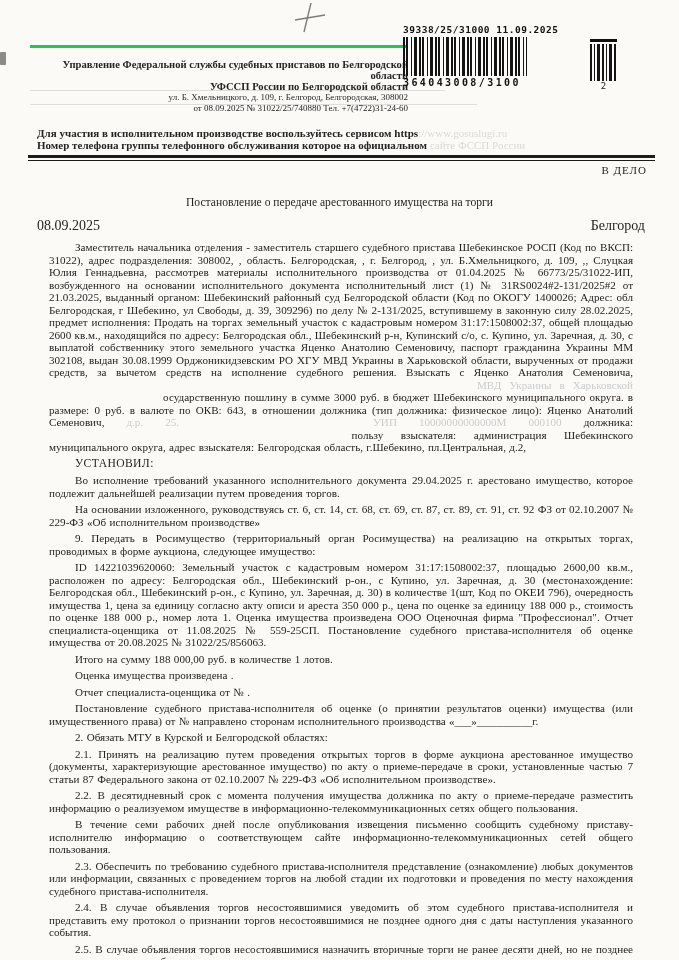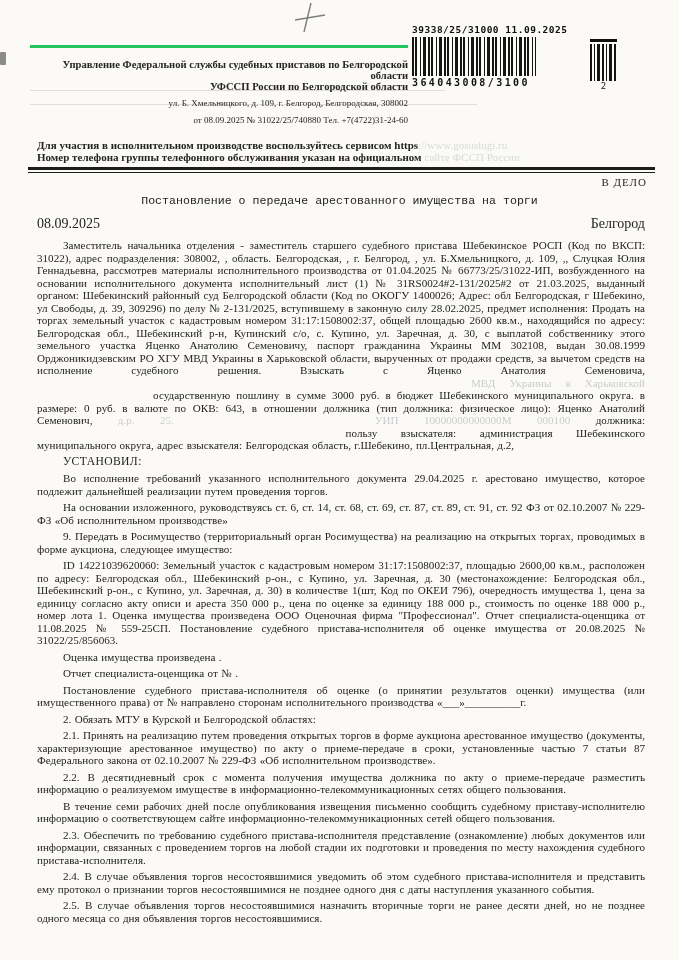--- a/index.html
+++ b/index.html
@@ -7,50 +7,50 @@
     position:relative; width:679px; height:960px; margin:0 auto;
     background:#fbfaf7; overflow:hidden;
     font-family:"Liberation Serif", serif; color:#242424;
   }
   
   .reg-cross { position:absolute; left:294px; top:2px; }
   
   .edge-mark { position:absolute; left:0; top:52px; width:6px; height:13px; background:#303030; opacity:.55; border-radius:1px; }
 
   
-  .stamp-block { position:absolute; left:412px; top:24px; }
+  .stamp-block { position:absolute; left:403px; top:24px; }
   .reg-number { font-family:"DejaVu Sans Mono", monospace; font-weight:bold; font-size:9.5px; letter-spacing:.5px; white-space:nowrap; color:#111; }
   .barcode-main { width:124px; height:39px; margin-top:2px;
     background:repeating-linear-gradient(90deg,#141414 0 2px,transparent 2px 3px,#141414 3px 5px,transparent 5px 8px,#141414 8px 9px,transparent 9px 11px,#141414 11px 14px,transparent 14px 16px); }
   .barcode-label { font-family:"DejaVu Sans Mono", monospace; font-weight:bold; font-size:10px; letter-spacing:2.4px; margin-top:1px; white-space:nowrap; color:#111; }
   .stamp-small { position:absolute; left:590px; top:39px; width:27px; border-top:3px solid #101010; padding-top:2px; text-align:center; }
   .barcode-small { height:37px; background:repeating-linear-gradient(90deg,#141414 0 2px,transparent 2px 4px,#141414 4px 5px,transparent 5px 7px,#141414 7px 10px,transparent 10px 12px); }
   .stamp-small .num { font-family:"DejaVu Sans Mono", monospace; font-size:9px; color:#222; line-height:10px; }
 
   
   .letterhead { margin:45px 0 0 30px; width:378px; text-align:right; border-top:3px solid #22c55e; padding-top:12px; }
   .org { font-weight:bold; font-size:10.6px; line-height:10.8px; }
-  .addr { font-size:9px; line-height:9.2px; margin-top:7px; }
+  .addr { font-size:9px; line-height:9.2px; margin-top:1px; }
 
   .faint-rule { position:absolute; left:30px; height:1px; background:rgba(40,40,40,.13); }
   .faint-rule.r1 { top:90px; width:415px; }
   .faint-rule.r2 { top:104px; width:447px; }
 
   .notices { margin:14px 0 0 37px; font-weight:bold; font-size:11px; }
   .notice { line-height:12.4px; white-space:nowrap; }
   .faded-notice { color:#97a09a; opacity:.35; filter:blur(.6px); font-weight:normal; }
 
   .double-rule { margin:3px 0 0 28px; width:627px; border-top:3px solid #1c1c1c; border-bottom:1.3px solid #1c1c1c; height:2.5px; }
   .case-mark { text-align:right; margin:3px 32px 0 0; font-size:11px; letter-spacing:1px; }
 
-  .doc-title { text-align:center; font-size:11.6px; margin-top:6px;font-family:Liberation Mono, monospace; }
+  .doc-title { text-align:center; font-size:11.6px; margin-top:20px; }
   .date-row { display:flex; justify-content:space-between; margin:9px 34px 0 37px; font-size:14px; }
 
   .body { margin:7px 34px 0 37px; text-align:justify; font-size:11.1px; line-height:12.5px; word-spacing:.6px; }
-  .body p { margin:0 0 4px; text-indent:26px; }
+  .body p { margin:0 12px 4px; text-indent:26px; }
   .section-heading { text-align:left; text-indent:0; margin:6px 0; font-size:11.6px; letter-spacing:.4px; }
   .faded { color:#8e959b; opacity:.45; filter:blur(.45px); }
   .smudge { display:inline-block; height:5px; }
 </style>
 </head>
 <body>
 
 <div class="page">
 
   <svg class="reg-cross" width="32" height="32" viewBox="0 0 32 32">
@@ -76,21 +76,21 @@
     <div class="org">УФССП России по Белгородской области</div>
     <div class="addr">ул. Б. Хмельницкого, д. 109, г. Белгород, Белгородская, 308002</div>
     <div class="addr">от 08.09.2025 № 31022/25/740880 Тел. +7(4722)31-24-60</div>
   </div>
 
   <div class="faint-rule r1"></div>
   <div class="faint-rule r2"></div>
 
   <div class="notices">
     <div class="notice"><span>Для участия в исполнительном производстве воспользуйтесь сервисом https</span><span class="faded-notice">://www.gosuslugi.ru</span></div>
-    <div class="notice"><span>Номер телефона группы телефонного обслуживания указан на официальном</span><span class="faded-notice"> сайте ФССП России</span></div>
+    <div class="notice"><span>Номер телефона группы телефонного обслуживания которое на официальном</span><span class="faded-notice"> сайте ФССП России</span></div>
   </div>
 
   <div class="double-rule"></div>
   <div class="case-mark">В ДЕЛО</div>
 
   <div class="doc-title">Постановление о передаче арестованного имущества на торги</div>
 
   <div class="date-row">
     <span>08.09.2025</span>
     <span>Белгород</span>
@@ -112,20 +112,21 @@
     </p>
 
     <p class="section-heading">УСТАНОВИЛ:</p>
 
     <p>Во исполнение требований указанного исполнительного документа 29.04.2025 г. арестовано имущество, которое подлежит дальнейшей реализации путем проведения торгов.</p>
     <p>На основании изложенного, руководствуясь ст. 6, ст. 14, ст. 68, ст. 69, ст. 87, ст. 89, ст. 91, ст. 92 ФЗ от 02.10.2007 № 229-ФЗ «Об исполнительном производстве»</p>
 
 
     <p>9. Передать в Росимущество (территориальный орган Росимущества) на реализацию на открытых торгах, проводимых в форме аукциона, следующее имущество:</p>
     <p>ID 14221039620060: Земельный участок с кадастровым номером 31:17:1508002:37, площадью 2600,00 кв.м., расположен по адресу: Белгородская обл., Шебекинский р-он., с Купино, ул. Заречная, д. 30 (местонахождение: Белгородская обл., Шебекинский р-он., с Купино, ул. Заречная, д. 30) в количестве 1(шт, Код по ОКЕИ 796), очередность имущества 1, цена за единицу согласно акту описи и ареста 350 000 р., цена по оценке за единицу 188 000 р., стоимость по оценке 188 000 р., номер лота 1. Оценка имущества произведена ООО Оценочная фирма "Профессионал". Отчет специалиста-оценщика от 11.08.2025 № 559-25СП. Постановление судебного пристава-исполнителя об оценке имущества от 20.08.2025 № 31022/25/856063.</p>
+    <p>Итого на сумму 188 000,00 руб. в количестве 1 лотов.</p>
     <p>Оценка имущества произведена .</p>
     <p>Отчет специалиста-оценщика от № .</p>
     <p>Постановление судебного пристава-исполнителя об оценке (о принятии результатов оценки) имущества (или имущественного права) от № направлено сторонам исполнительного производства «___»__________г.</p>
     <p>2. Обязать МТУ в Курской и Белгородской областях:</p>
     <p>2.1. Принять на реализацию путем проведения открытых торгов в форме аукциона арестованное имущество (документы, характеризующие арестованное имущество) по акту о приеме-передаче в сроки, установленные частью 7 статьи 87 Федерального закона от 02.10.2007 № 229-ФЗ «Об исполнительном производстве».</p>
     <p>2.2. В десятидневный срок с момента получения имущества должника по акту о приеме-передаче разместить информацию о реализуемом имуществе в информационно-телекоммуникационных сетях общего пользования.</p>
     <p>В течение семи рабочих дней после опубликования извещения письменно сообщить судебному приставу-исполнителю информацию о соответствующем сайте информационно-телекоммуникационных сетей общего пользования.</p>
     <p>2.3. Обеспечить по требованию судебного пристава-исполнителя представление (ознакомление) любых документов или информации, связанных с проведением торгов на любой стадии их подготовки и проведения по месту нахождения судебного пристава-исполнителя.</p>
     <p>2.4. В случае объявления торгов несостоявшимися уведомить об этом судебного пристава-исполнителя и представить ему протокол о признании торгов несостоявшимися не позднее одного дня с даты наступления указанного события.</p>
     <p>2.5. В случае объявления торгов несостоявшимися назначить вторичные торги не ранее десяти дней, но не позднее одного месяца со дня объявления торгов несостоявшимися.</p>

